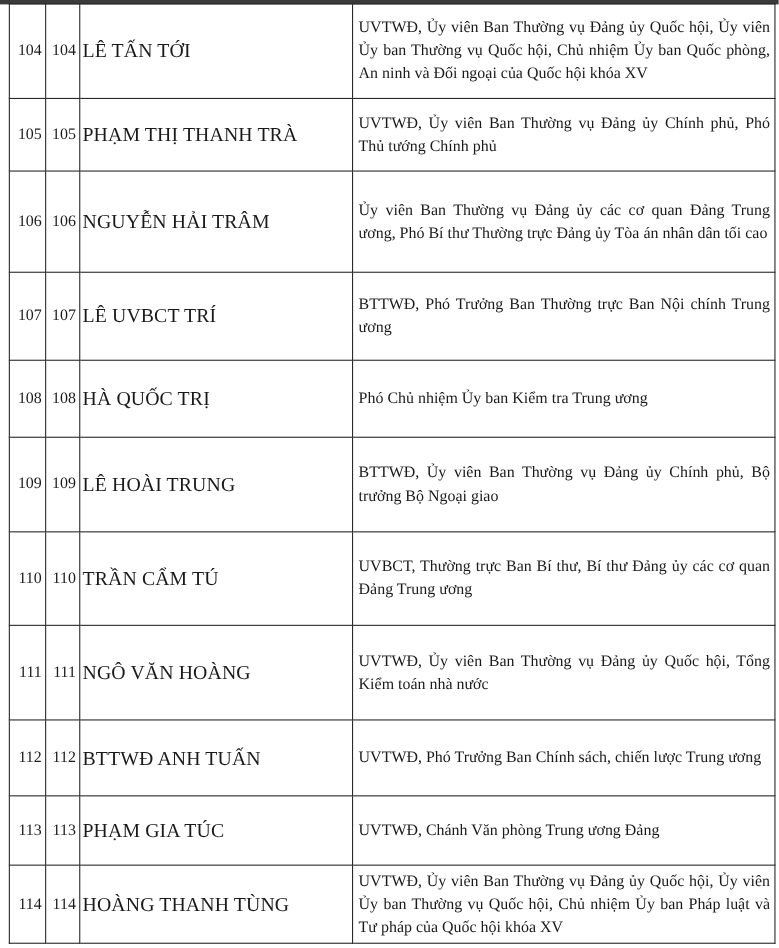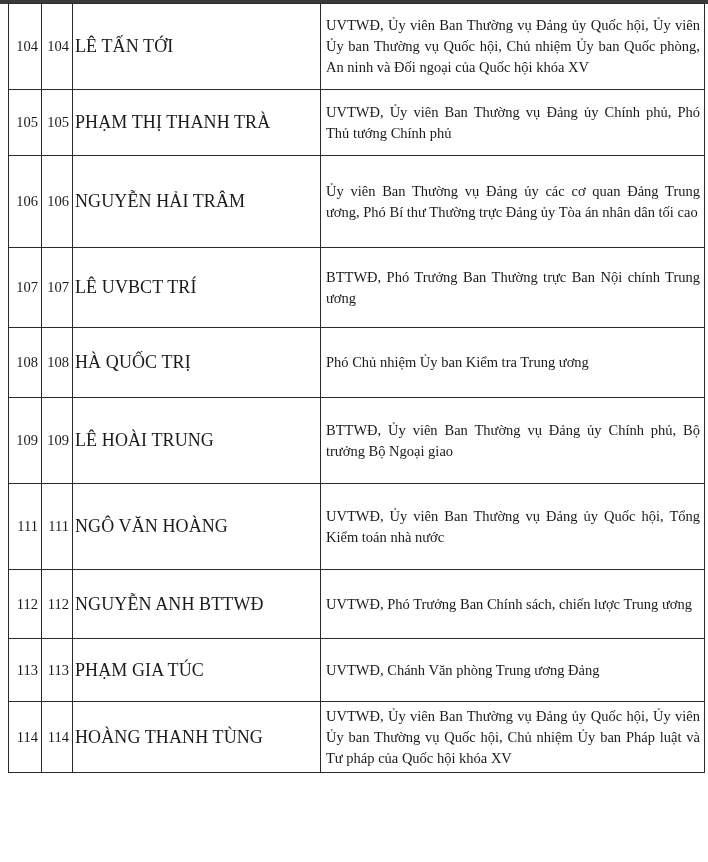--- a/index.html
+++ b/index.html
@@ -58,30 +58,36 @@
       <td class="num">108</td>
       <td class="name">HÀ QUỐC TRỊ</td>
       <td class="role">Phó Chủ nhiệm Ủy ban Kiểm tra Trung ương</td>
     </tr>
     <tr style="height: 86px;">
       <td class="num">109</td>
       <td class="num">109</td>
       <td class="name">LÊ HOÀI TRUNG</td>
       <td class="role">BTTWĐ, Ủy viên Ban Thường vụ Đảng ủy Chính phủ, Bộ trưởng Bộ Ngoại giao</td>
     </tr>
+    <tr style="height: 85px;">
+      <td class="num">110</td>
+      <td class="num">110</td>
+      <td class="name">TRẦN CẨM TÚ</td>
+      <td class="role">UVBCT, Thường trực Ban Bí thư, Bí thư Đảng ủy các cơ quan Đảng Trung ương</td>
+    </tr>
     <tr style="height: 86px;">
       <td class="num">111</td>
       <td class="num">111</td>
       <td class="name">NGÔ VĂN HOÀNG</td>
       <td class="role">UVTWĐ, Ủy viên Ban Thường vụ Đảng ủy Quốc hội, Tổng Kiểm toán nhà nước</td>
     </tr>
     <tr style="height: 69px;">
       <td class="num">112</td>
       <td class="num">112</td>
-      <td class="name">NGUYỄN ANH BTTWĐ</td>
+      <td class="name">BTTWĐ ANH TUẤN</td>
       <td class="role">UVTWĐ, Phó Trưởng Ban Chính sách, chiến lược Trung ương</td>
     </tr>
     <tr style="height: 63px; padding-left: 48px;">
       <td class="num">113</td>
       <td class="num">113</td>
       <td class="name">PHẠM GIA TÚC</td>
       <td class="role">UVTWĐ, Chánh Văn phòng Trung ương Đảng</td>
     </tr>
     <tr style="height: 71px;">
       <td class="num">114</td>

